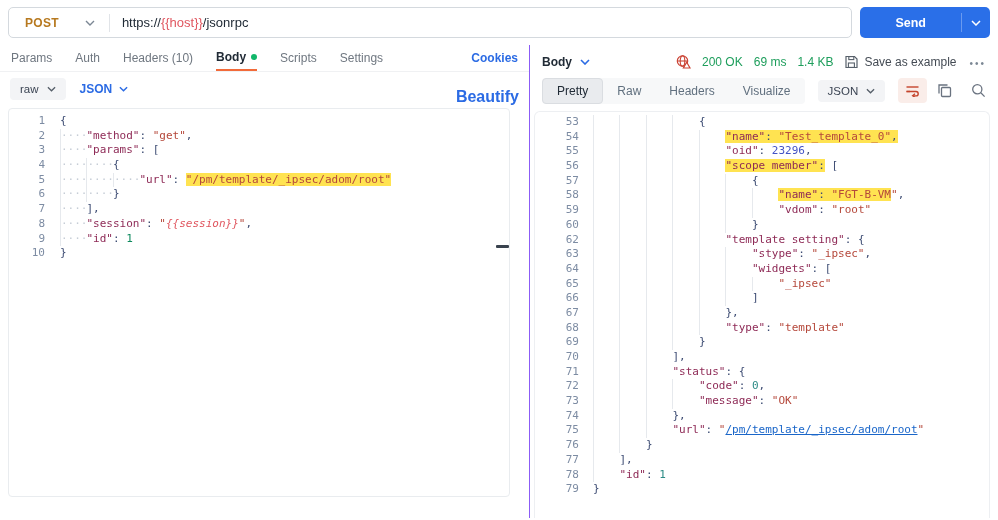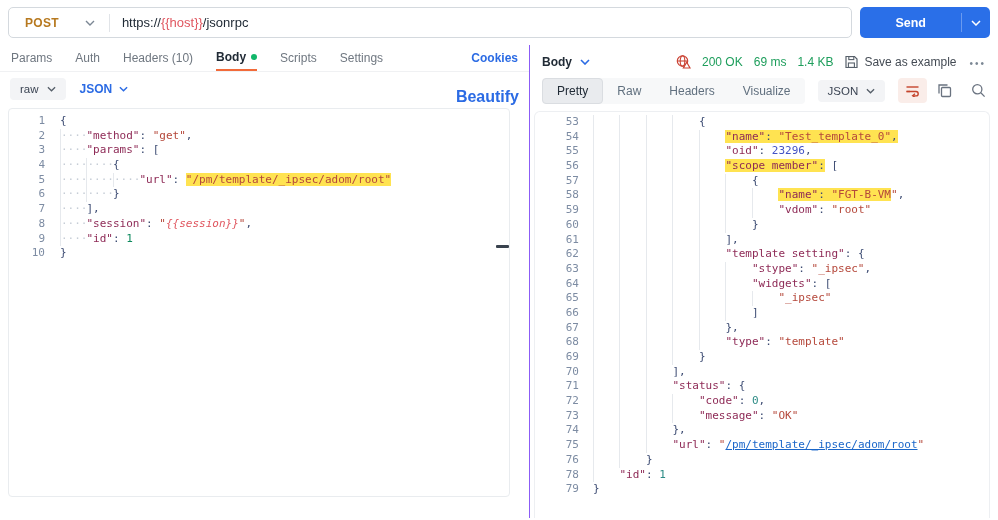--- a/index.html
+++ b/index.html
@@ -243,34 +243,34 @@
     <div class="resp-editor-wrap">
       <div class="code resp-code">
           <div class="code-line"><span class="ln">53</span><span class="ind"></span><span class="ind"></span><span class="ind"></span><span class="ind"></span><span class="pun">{</span></div>
           <div class="code-line"><span class="ln">54</span><span class="ind"></span><span class="ind"></span><span class="ind"></span><span class="ind"></span><span class="ind"></span><span class="key hl">"name"</span><span class="pun hl">: </span><span class="str hl">"Test_template_0"</span><span class="pun hl">,</span></div>
           <div class="code-line"><span class="ln">55</span><span class="ind"></span><span class="ind"></span><span class="ind"></span><span class="ind"></span><span class="ind"></span><span class="key">"oid"</span><span class="pun">: </span><span class="numb">23296</span><span class="pun">,</span></div>
           <div class="code-line"><span class="ln">56</span><span class="ind"></span><span class="ind"></span><span class="ind"></span><span class="ind"></span><span class="ind"></span><span class="key hl">"scope member"</span><span class="pun hl">:</span><span class="pun"> [</span></div>
           <div class="code-line"><span class="ln">57</span><span class="ind"></span><span class="ind"></span><span class="ind"></span><span class="ind"></span><span class="ind"></span><span class="ind"></span><span class="pun">{</span></div>
           <div class="code-line"><span class="ln">58</span><span class="ind"></span><span class="ind"></span><span class="ind"></span><span class="ind"></span><span class="ind"></span><span class="ind"></span><span class="ind"></span><span class="key hl">"name"</span><span class="pun hl">: </span><span class="str hl">"FGT-B-VM</span><span class="str">"</span><span class="pun">,</span></div>
           <div class="code-line"><span class="ln">59</span><span class="ind"></span><span class="ind"></span><span class="ind"></span><span class="ind"></span><span class="ind"></span><span class="ind"></span><span class="ind"></span><span class="key">"vdom"</span><span class="pun">: </span><span class="str">"root"</span></div>
           <div class="code-line"><span class="ln">60</span><span class="ind"></span><span class="ind"></span><span class="ind"></span><span class="ind"></span><span class="ind"></span><span class="ind"></span><span class="pun">}</span></div>
-          <div class="code-line"><span class="ln">61</span><span class="ind"></span><span class="ind"></span><span class="ind"></span><span class="ind"></span><span class="ind"></span><span class="pun">],</span></div>
           <div class="code-line"><span class="ln">62</span><span class="ind"></span><span class="ind"></span><span class="ind"></span><span class="ind"></span><span class="ind"></span><span class="key">"template setting"</span><span class="pun">: {</span></div>
           <div class="code-line"><span class="ln">63</span><span class="ind"></span><span class="ind"></span><span class="ind"></span><span class="ind"></span><span class="ind"></span><span class="ind"></span><span class="key">"stype"</span><span class="pun">: </span><span class="str">"_ipsec"</span><span class="pun">,</span></div>
           <div class="code-line"><span class="ln">64</span><span class="ind"></span><span class="ind"></span><span class="ind"></span><span class="ind"></span><span class="ind"></span><span class="ind"></span><span class="key">"widgets"</span><span class="pun">: [</span></div>
           <div class="code-line"><span class="ln">65</span><span class="ind"></span><span class="ind"></span><span class="ind"></span><span class="ind"></span><span class="ind"></span><span class="ind"></span><span class="ind"></span><span class="str">"_ipsec"</span></div>
           <div class="code-line"><span class="ln">66</span><span class="ind"></span><span class="ind"></span><span class="ind"></span><span class="ind"></span><span class="ind"></span><span class="ind"></span><span class="pun">]</span></div>
           <div class="code-line"><span class="ln">67</span><span class="ind"></span><span class="ind"></span><span class="ind"></span><span class="ind"></span><span class="ind"></span><span class="pun">},</span></div>
           <div class="code-line"><span class="ln">68</span><span class="ind"></span><span class="ind"></span><span class="ind"></span><span class="ind"></span><span class="ind"></span><span class="key">"type"</span><span class="pun">: </span><span class="str">"template"</span></div>
           <div class="code-line"><span class="ln">69</span><span class="ind"></span><span class="ind"></span><span class="ind"></span><span class="ind"></span><span class="pun">}</span></div>
           <div class="code-line"><span class="ln">70</span><span class="ind"></span><span class="ind"></span><span class="ind"></span><span class="pun">],</span></div>
           <div class="code-line"><span class="ln">71</span><span class="ind"></span><span class="ind"></span><span class="ind"></span><span class="key">"status"</span><span class="pun">: {</span></div>
           <div class="code-line"><span class="ln">72</span><span class="ind"></span><span class="ind"></span><span class="ind"></span><span class="ind"></span><span class="key">"code"</span><span class="pun">: </span><span class="numt">0</span><span class="pun">,</span></div>
           <div class="code-line"><span class="ln">73</span><span class="ind"></span><span class="ind"></span><span class="ind"></span><span class="ind"></span><span class="key">"message"</span><span class="pun">: </span><span class="str">"OK"</span></div>
           <div class="code-line"><span class="ln">74</span><span class="ind"></span><span class="ind"></span><span class="ind"></span><span class="pun">},</span></div>
           <div class="code-line"><span class="ln">75</span><span class="ind"></span><span class="ind"></span><span class="ind"></span><span class="key">"url"</span><span class="pun">: </span><span class="str">"</span><span class="link">/pm/template/_ipsec/adom/root</span><span class="str">"</span></div>
           <div class="code-line"><span class="ln">76</span><span class="ind"></span><span class="ind"></span><span class="pun">}</span></div>
+          <div class="code-line"><span class="ln">77</span><span class="ind"></span><span class="pun">],</span></div>
           <div class="code-line"><span class="ln">78</span><span class="ind"></span><span class="key">"id"</span><span class="pun">: </span><span class="numt">1</span></div>
           <div class="code-line"><span class="ln">79</span><span class="pun">}</span></div>
         </div>
     </div>
   </div>
 </div>
 
 </body></html>

